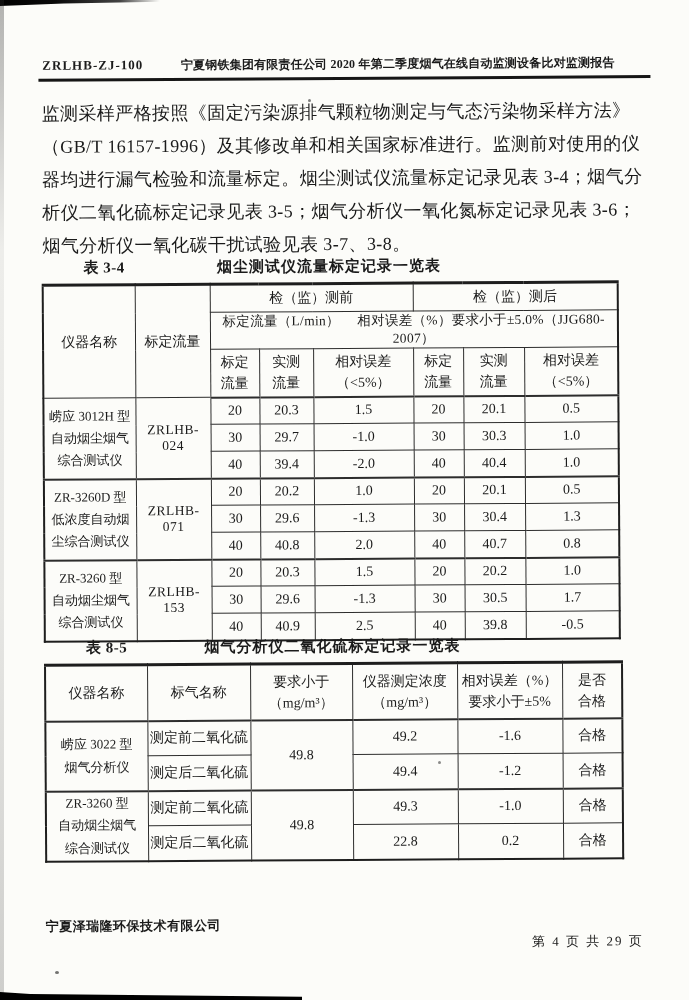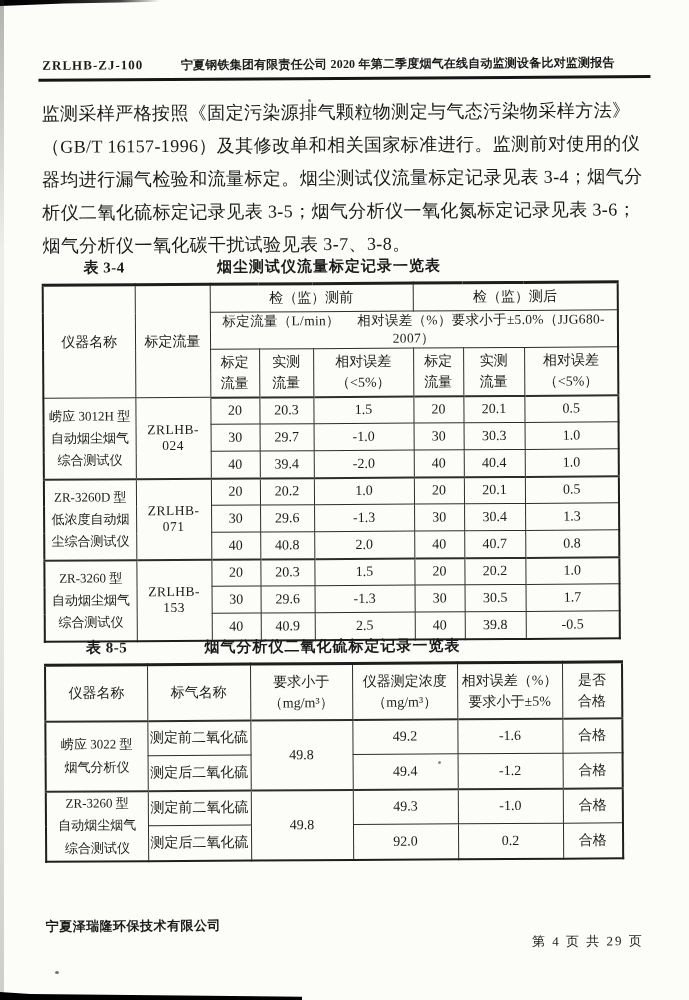--- a/index.html
+++ b/index.html
@@ -274,21 +274,21 @@
 自动烟尘烟气
 综合测试仪</td>
           <td>测定前二氧化硫</td>
           <td rowspan="2">49.8</td>
           <td>49.3</td>
           <td>-1.0</td>
           <td>合格</td>
         </tr>
         <tr>
           <td>测定后二氧化硫</td>
-          <td>92.0</td>
+          <td>22.8</td>
           <td>0.2</td>
           <td>合格</td>
         </tr>
       </tbody>
     </table>
 
     <div class="doc-footer">
       <span class="footer-company">宁夏泽瑞隆环保技术有限公司</span>
       <span class="footer-page">第 4 页 共 29 页</span>
     </div>

